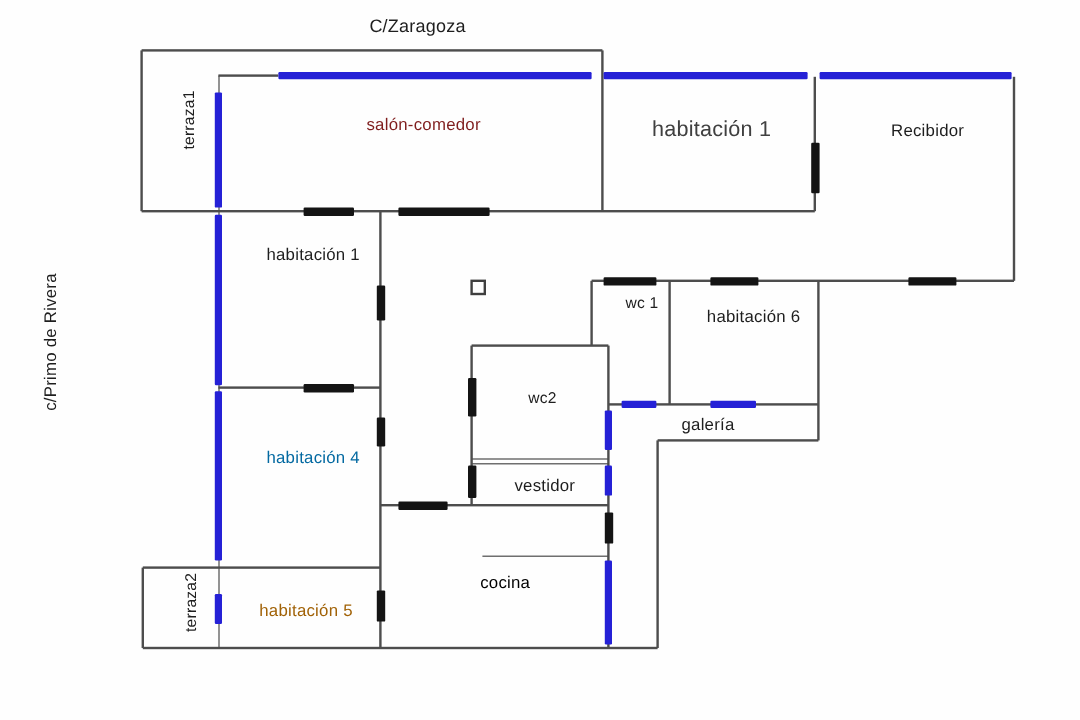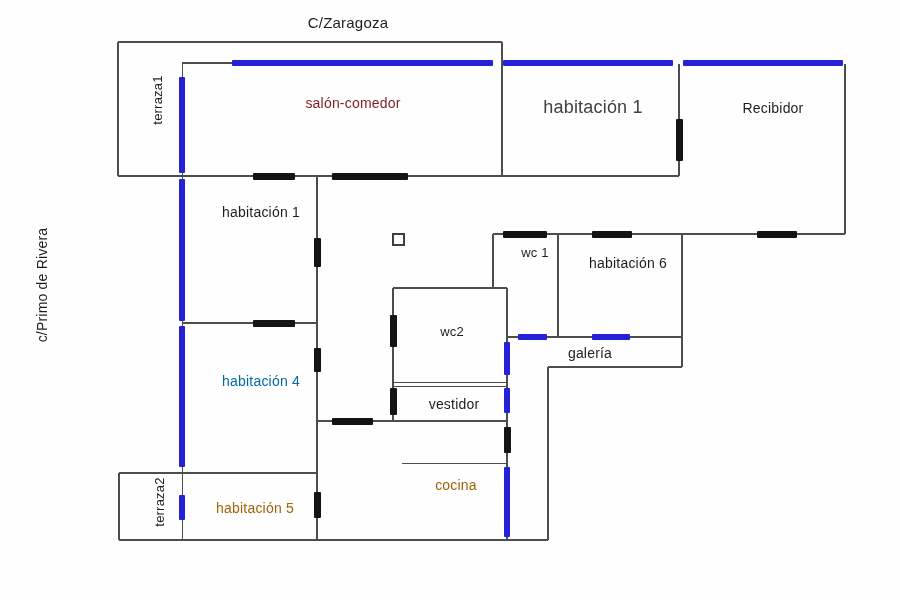--- a/index.html
+++ b/index.html
@@ -114,16 +114,16 @@
     <div class="lbl" style="left: 353px; top: 103px; font-size: 14px; color: #7f1d1d;">salón-comedor</div>
     <div class="lbl" style="left: 593px; top: 107px; font-size: 18px; color: #404040;">habitación 1</div>
     <div class="lbl" style="left: 773px; top: 108px; font-size: 14px; color: rgb(30, 30, 30);">Recibidor</div>
     <div class="lbl" style="left: 261px; top: 212px; font-size: 14px; color: rgb(30, 30, 30);">habitación 1</div>
     <div class="lbl" style="left: 535px; top: 252px; font-size: 13px; color: rgb(30, 30, 30);">wc 1</div>
     <div class="lbl" style="left: 628px; top: 263px; font-size: 14px; color: rgb(30, 30, 30);">habitación 6</div>
     <div class="lbl" style="left: 452px; top: 331px; font-size: 13px; color: rgb(30, 30, 30);">wc2</div>
     <div class="lbl" style="left: 590px; top: 353px; font-size: 14px; color: rgb(30, 30, 30);">galería</div>
     <div class="lbl" style="left: 261px; top: 381px; font-size: 14px; color: #0369a1;">habitación 4</div>
     <div class="lbl" style="left: 454px; top: 404px; font-size: 14px; color: rgb(30, 30, 30); text-align: center;">vestidor</div>
-    <div class="lbl" style="left: 421px; top: 485px; font-size: 14px; color: #a16207; margin-left: 35px;">cocina</div>
+    <div class="lbl" style="left: 421px; top: 485px; font-size: 14px; color: #000000;">cocina</div>
     <div class="lbl rot" style="left: 159px; top: 502px; font-size: 13px; color: rgb(30, 30, 30);">terraza2</div>
     <div class="lbl" style="left: 255px; top: 508px; font-size: 14px; color: #a16207;">habitación 5</div>
   </div>
 
 </body></html>

